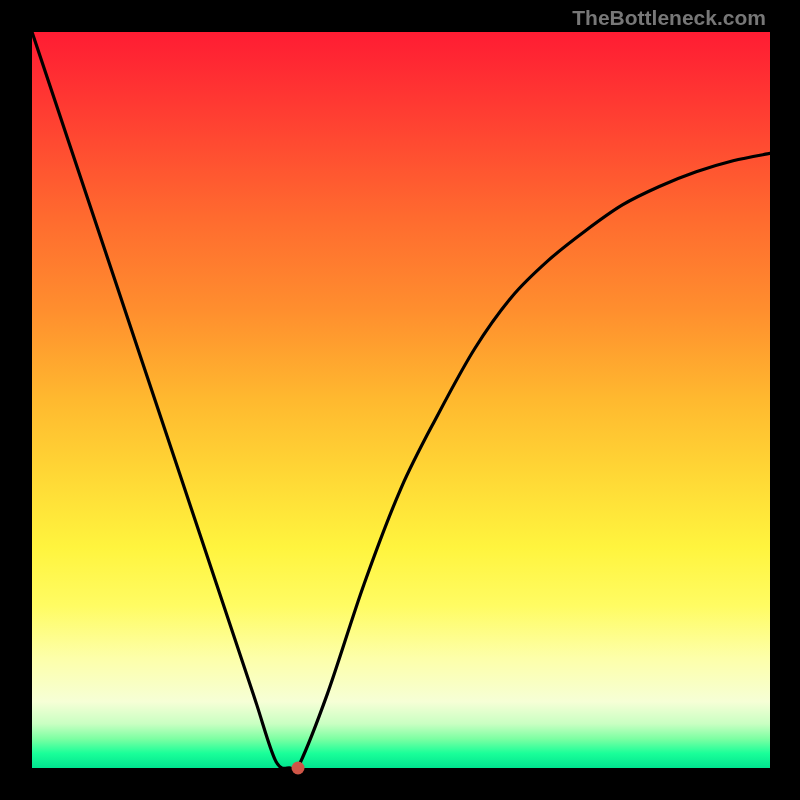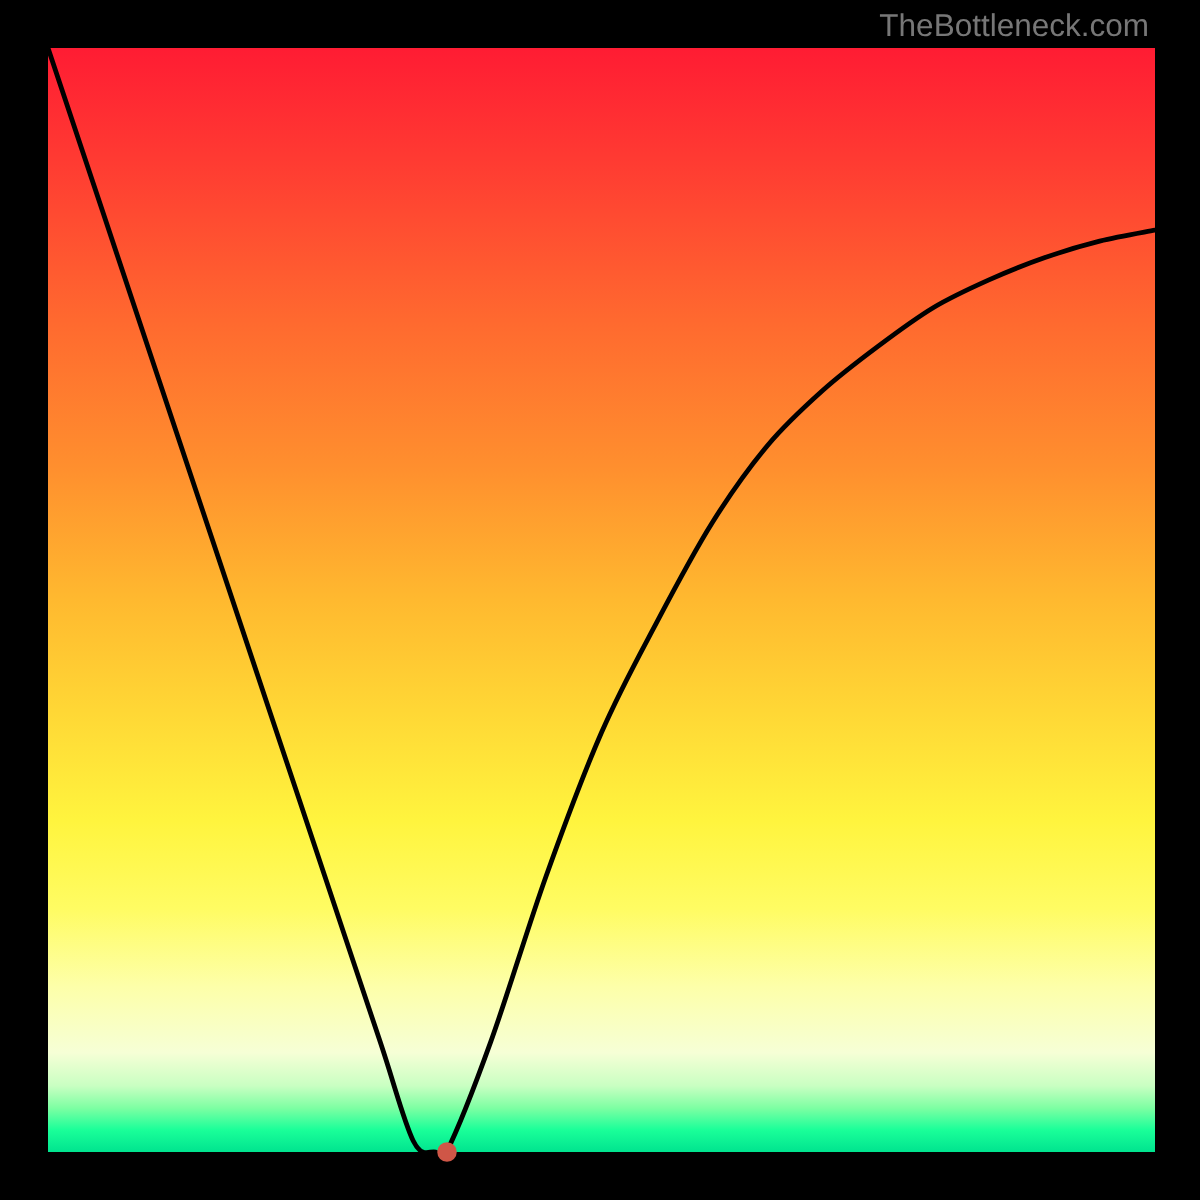--- a/index.html
+++ b/index.html
@@ -43,21 +43,21 @@
       #1aff99 98%,
       #00e48f 100%
     );
   }
   .watermark {
     position: absolute;
     top: 6px;
     right: 34px;
     color: #777;
     font-size: 21px;
-    font-weight: 400;
+    font-weight: 700;
     letter-spacing: 0px;
     user-select: none;
   }
   svg.curve {
     position: absolute;
     top: 0;
     left: 0;
   }
   .dot {
     position: absolute;

